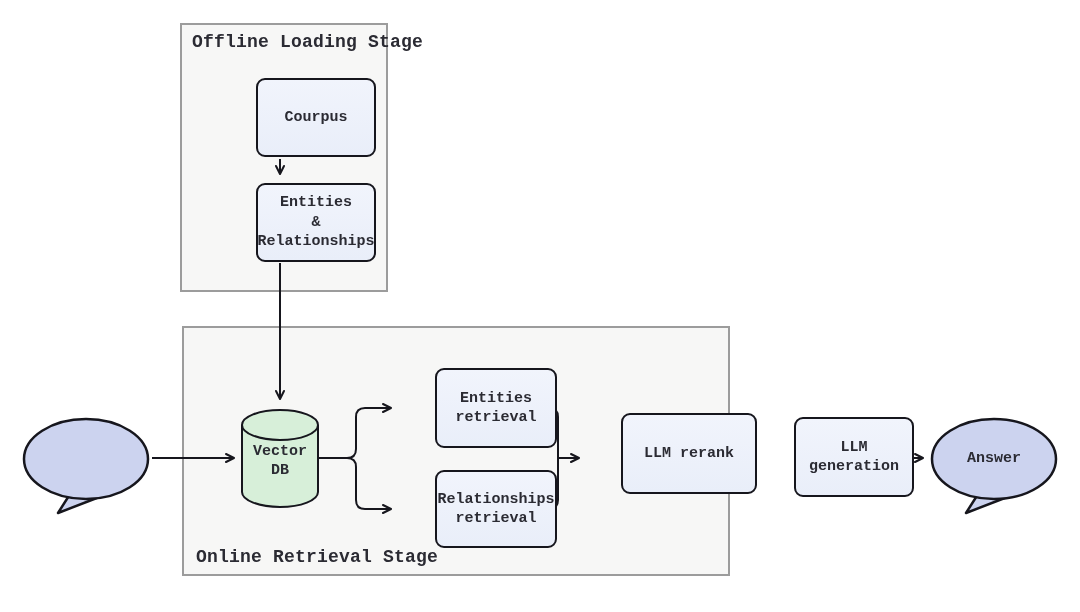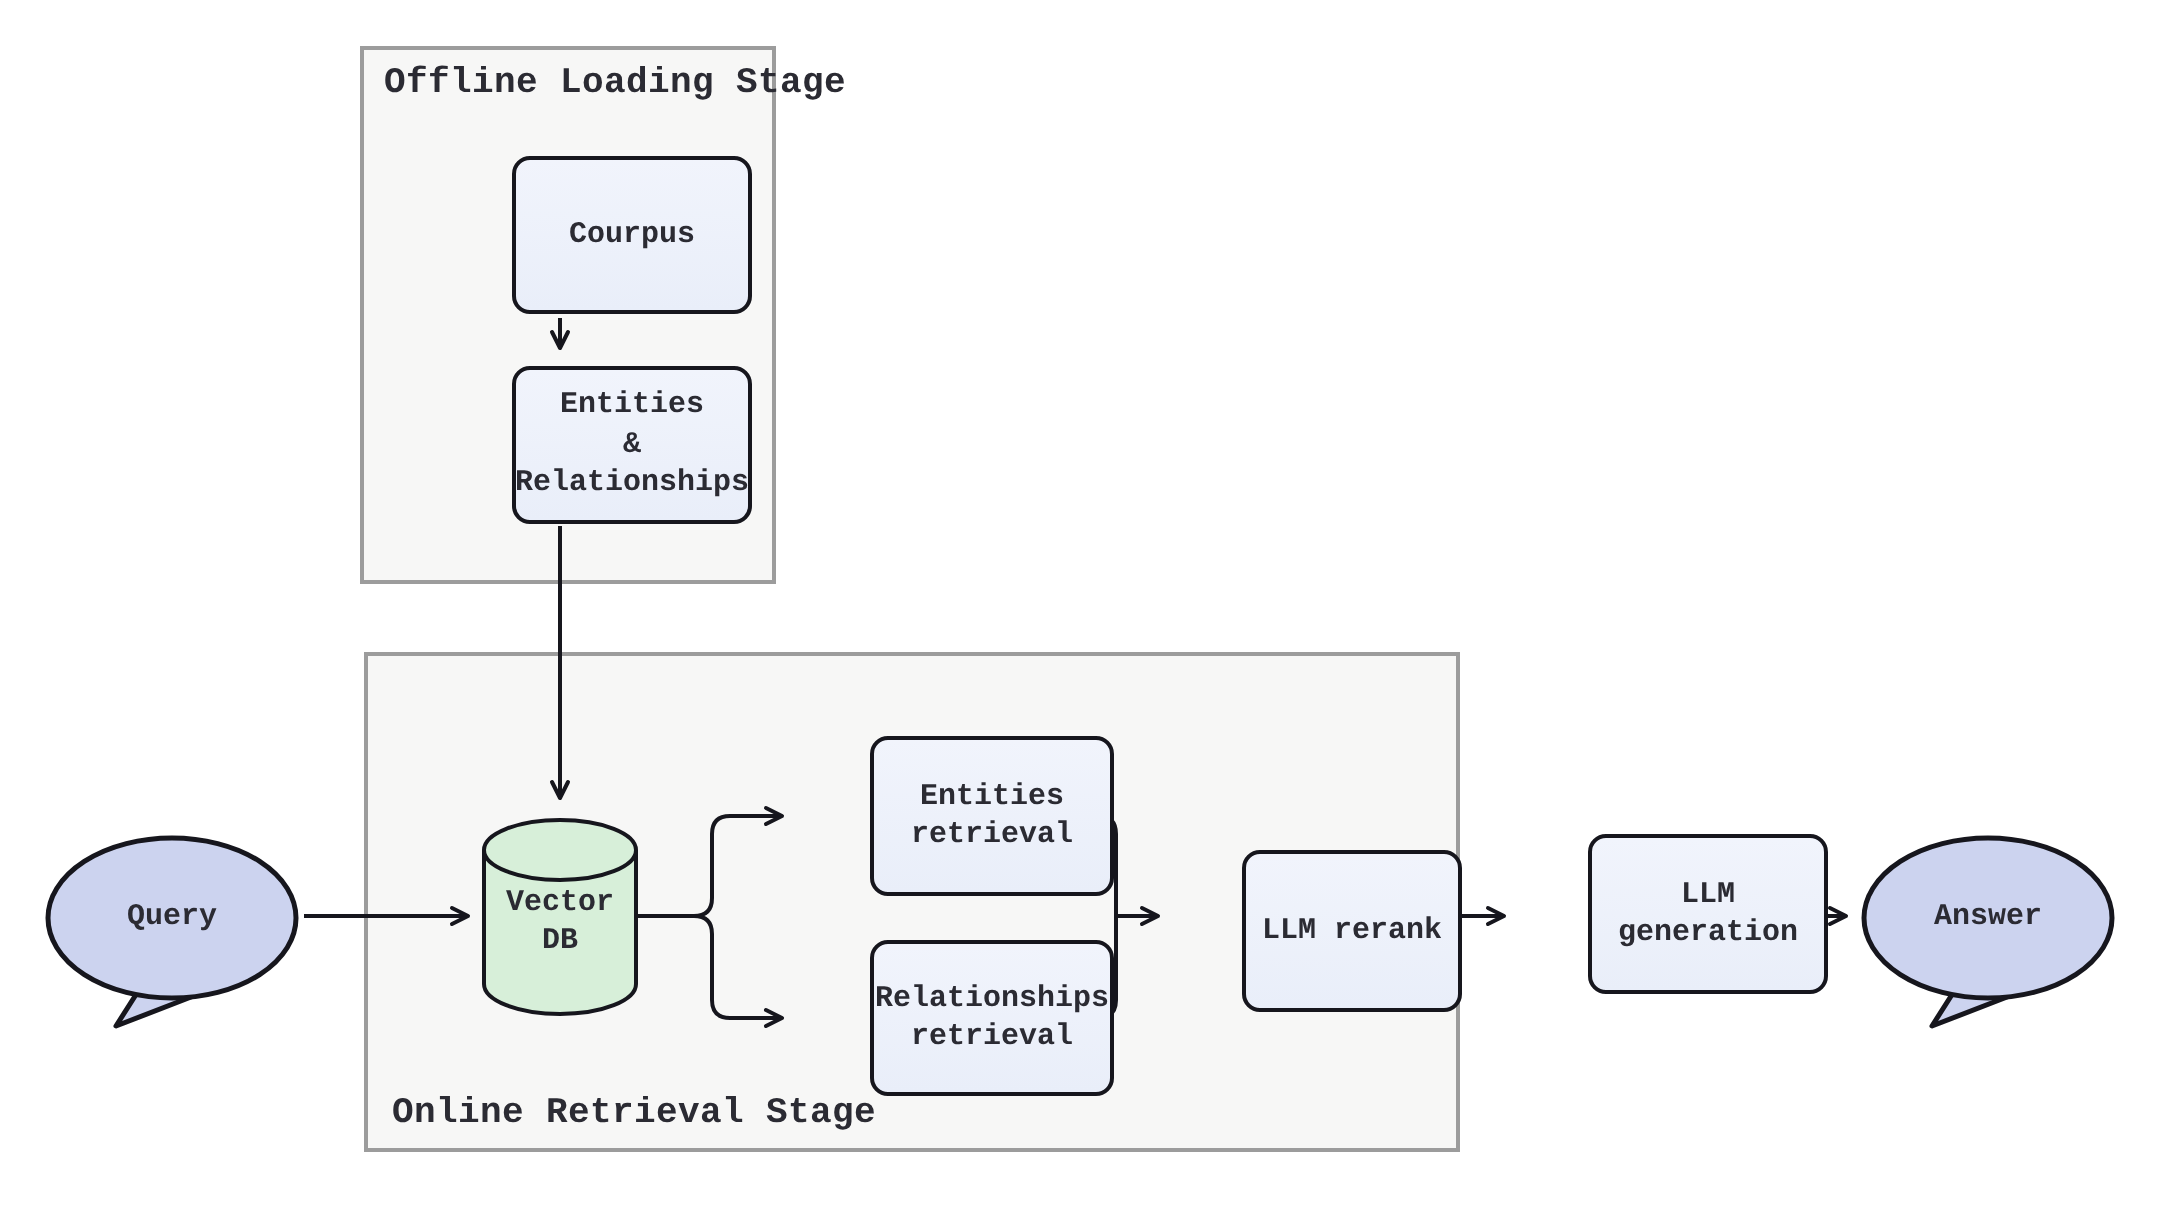--- a/index.html
+++ b/index.html
@@ -137,34 +137,31 @@
   <div class="node" style="left:399px; top:368px; width:122px; height:80px;">
     <span>Entities</span>
     <span>retrieval</span>
   </div>
 
   <div class="node" style="left:399px; top:470px; width:122px; height:78px;">
     <span>Relationships</span>
     <span>retrieval</span>
   </div>
 
-  <div class="node" style="left:585px; top:425px; width:110px; height:81px;">
+  <div class="node" style="left:585px; top:413px; width:136px; height:81px;">
     <span>LLM rerank</span>
   </div>
 
   <div class="node" style="left:758px; top:417px; width:120px; height:80px;">
     <span>LLM generation</span>
   </div>
 
   <div class="float-label" style="left:242px; top:440px; width:76px; height:42px;">
     <span>Vector</span>
     <span>DB</span>
   </div>
 
-  <div class="float-label" style="left:36px; top:444px; width:100px; height:30px;">
-    <span>Query</span>
-  </div>
 
   <div class="float-label" style="left:944px; top:444px; width:100px; height:30px;">
     <span>Answer</span>
   </div>
 
 </div>
 
 </body></html>

